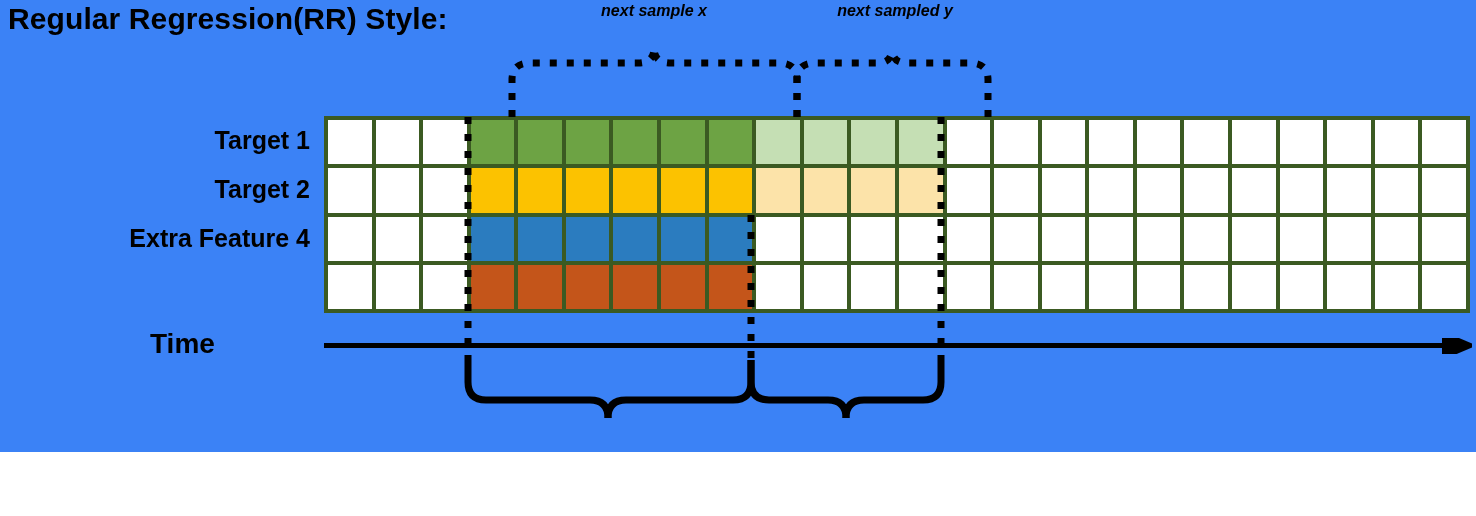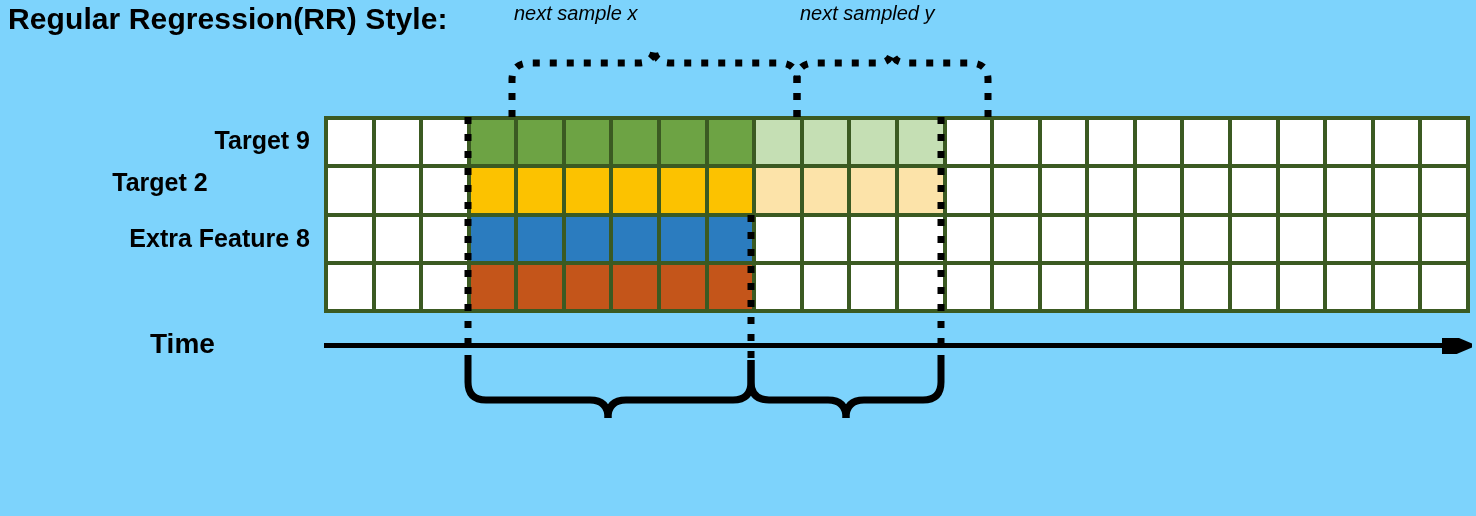--- a/index.html
+++ b/index.html
@@ -7,43 +7,44 @@
     padding: 0;
     background: #ffffff;
   }
   body {
     font-family: "Liberation Sans", sans-serif;
     color: #000000;
   }
   #canvas {
     position: relative;
     width: 1476px;
-    height: 516px;
+    height: 452px;
     overflow: hidden;
-    background: #7dd3fc;
+    background: #3b82f6;
   }
 
   
   #title {
     position: absolute;
     left: 8px;
     top: 2px;
     font-size: 30px;
     font-weight: 700;
     letter-spacing: 0.1px;
     white-space: nowrap;
   }
 
   
   .top-annot {
     position: absolute;
-    font-size: 20px;
+    font-size: 16px;
     font-style: italic;
-    font-weight: 400;
-    white-space: nowrap;
+    font-weight: 700;
+    white-space: nowrap;
+    text-align: center;
   }
   #annot-x { left: 514px; top: 2px; width: 280px; }
   #annot-y { left: 800px; top: 2px; width: 190px; }
 
   
   .row-label {
     position: absolute;
     right: 1166px;  
     width: 300px;
     text-align: right;
@@ -130,23 +131,23 @@
 </head>
 <body>
 
 <div id="canvas">
 
   <div id="title">Regular Regression(RR) Style:</div>
 
   <div class="top-annot" id="annot-x">next sample x</div>
   <div class="top-annot" id="annot-y">next sampled y</div>
 
-  <div class="row-label" style="top:116px;">Target 9</div>
-  <div class="row-label" style="top:158px;text-align:center;">Target 2</div>
-  <div class="row-label" style="top:214px;">Extra Feature 8</div>
+  <div class="row-label" style="top:116px;">Target 1</div>
+  <div class="row-label" style="top:165px;">Target 2</div>
+  <div class="row-label" style="top:214px;">Extra Feature 4</div>
 
   <div id="grid">
       <div class="grid-row">
         <div class="cell c-white"></div>
         <div class="cell c-white"></div>
         <div class="cell c-white"></div>
         <div class="cell c-green"></div>
         <div class="cell c-green"></div>
         <div class="cell c-green"></div>
         <div class="cell c-green"></div>

